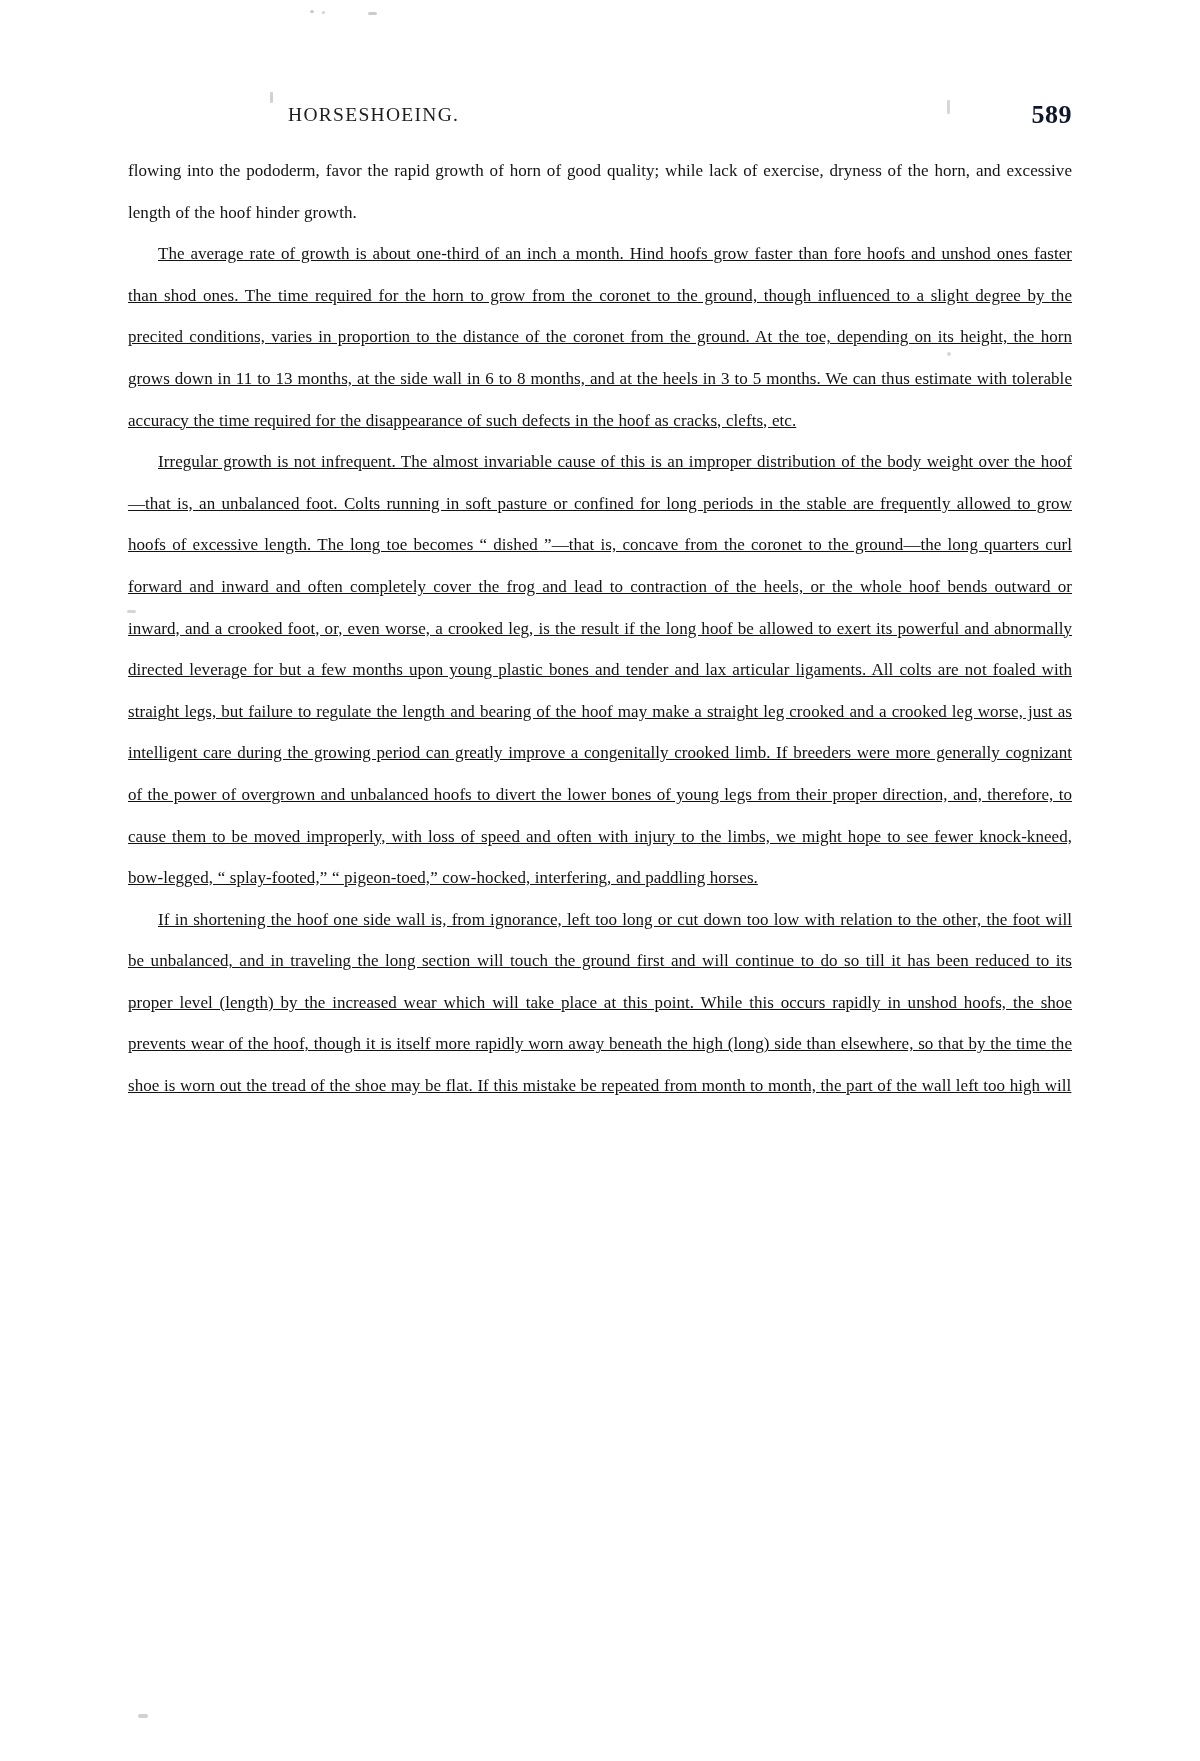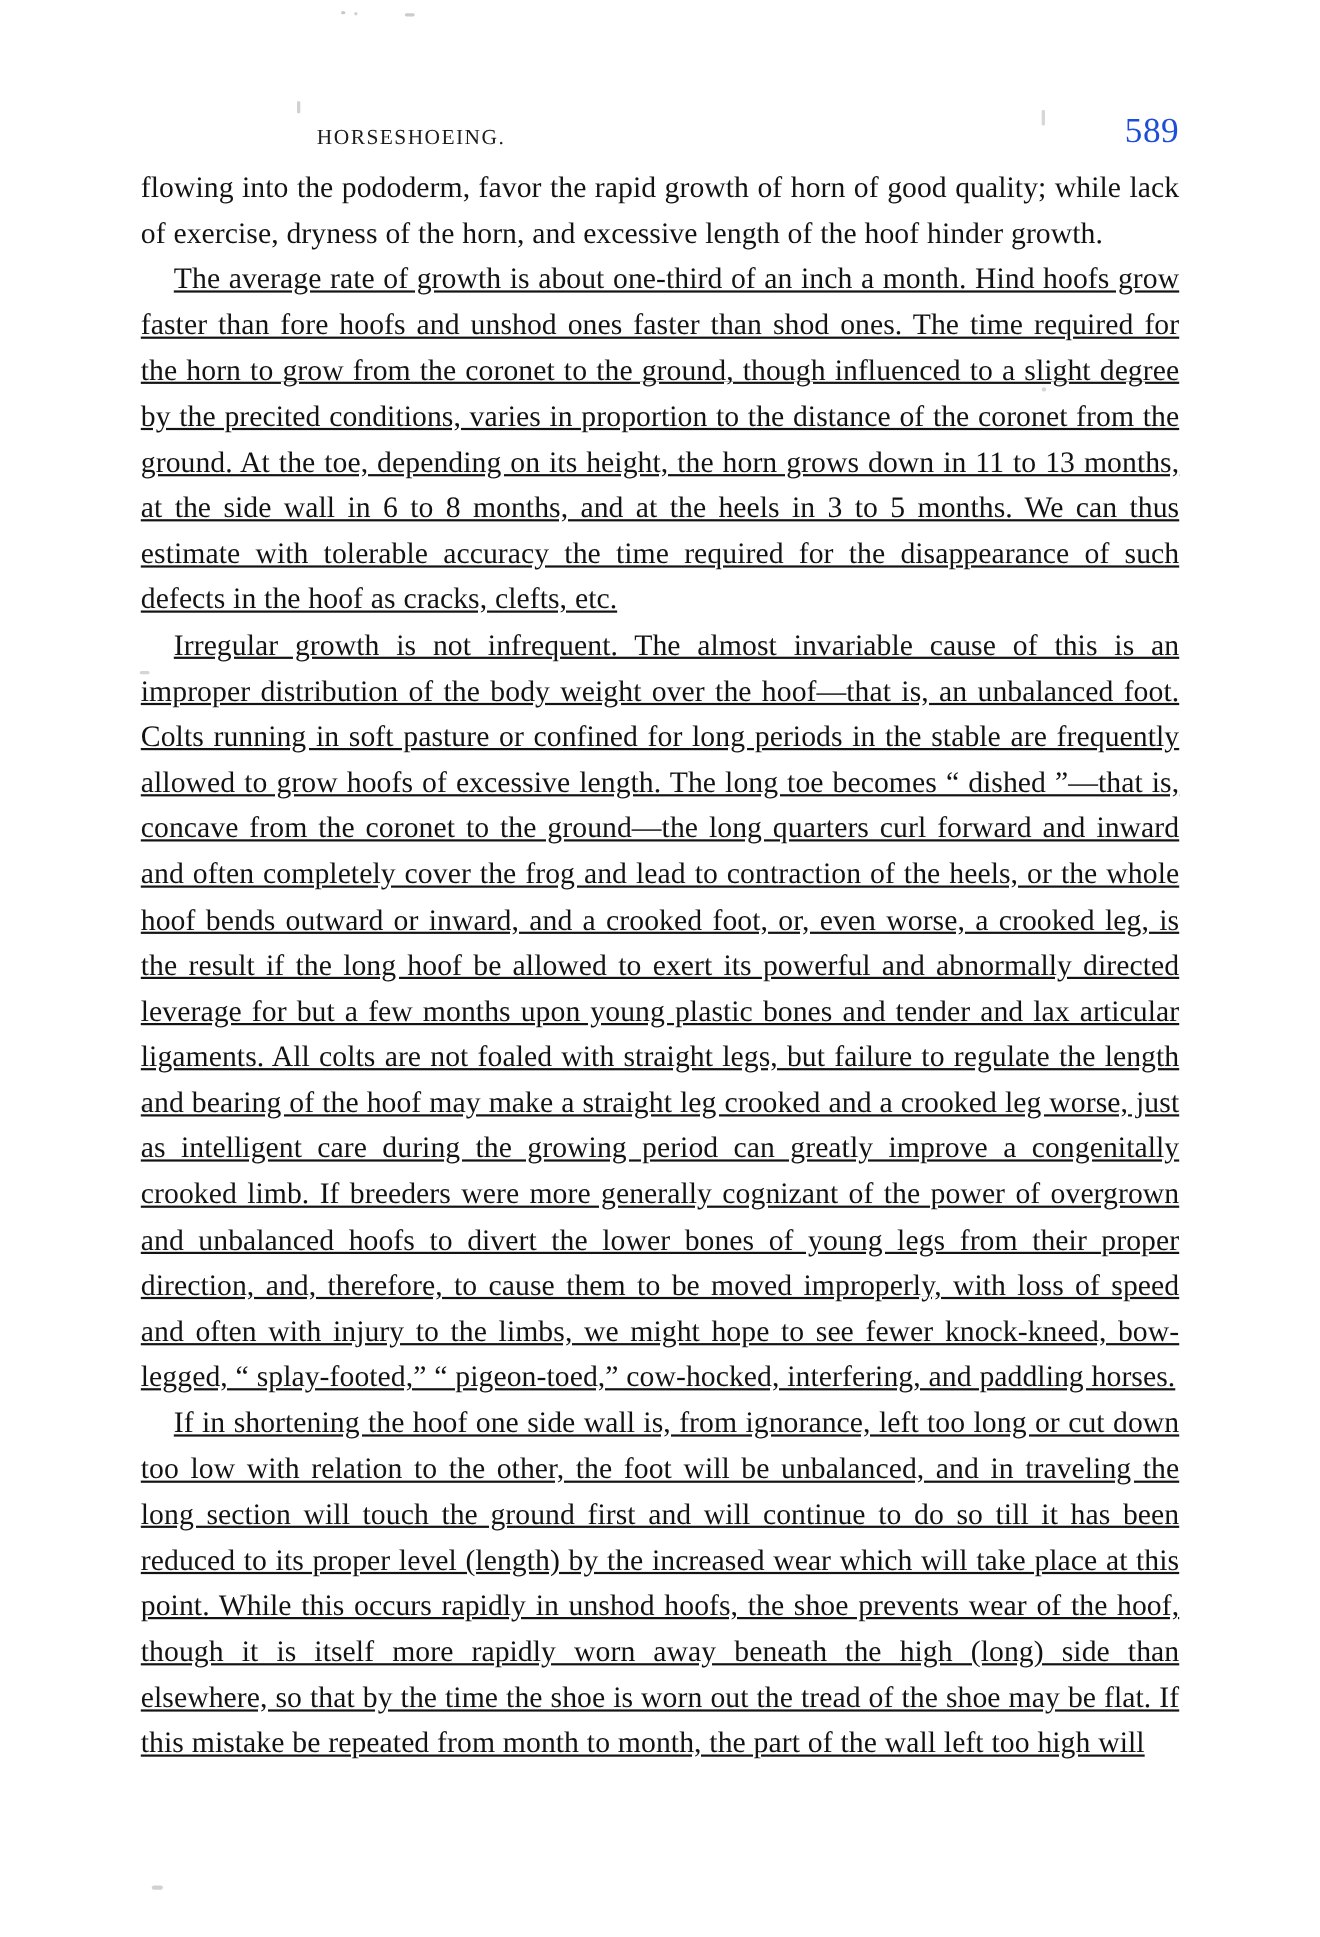--- a/index.html
+++ b/index.html
@@ -35,45 +35,45 @@
   .speck.s7 { left: 127px; top: 610px; width: 9px; height: 3px; opacity: .42; border-radius: 2px;}
   .speck.s8 { left: 128px; top: 1005px; width: 9px; height: 3px; opacity: .42; border-radius: 2px;}
   .speck.s9 { left: 138px; top: 1714px; width: 10px; height: 4px; opacity: .45; border-radius: 2px;}
 
   .header {
     position: absolute;
     left: 128px;
     top: 100px;
     width: 944px;
     display: flex;
-    align-items: flex-end;
+    align-items: center;
     justify-content: space-between;
   }
   .running-head {
     font-size: 19.5px;
     letter-spacing: 1.3px;
     color: #1d1d1d;
     padding-left: 160px;
   }
   .folio {
-    font-size: 32px;
-    font-weight: normal;
-    color: #1d4ed8;
+    font-size: 26px;
+    font-weight: bold;
+    color: #0f172a;
     letter-spacing: 0.5px;
   }
 
   .body-text {
     position: absolute;
     left: 128px;
     top: 150px;
     width: 944px;
   }
   p {
     margin: 0;
-    font-size: 27px;
+    font-size: 17px;
     line-height: 41.6px;
     text-align: justify;
     text-justify: inter-word;
     color: #131313;
     text-indent: 0;
     hyphens: none;
   }
   p.indent {
     text-indent: 30px;
     text-decoration: underline;

